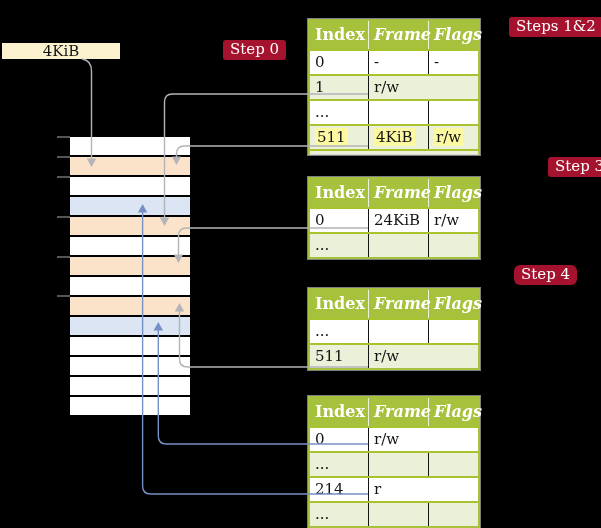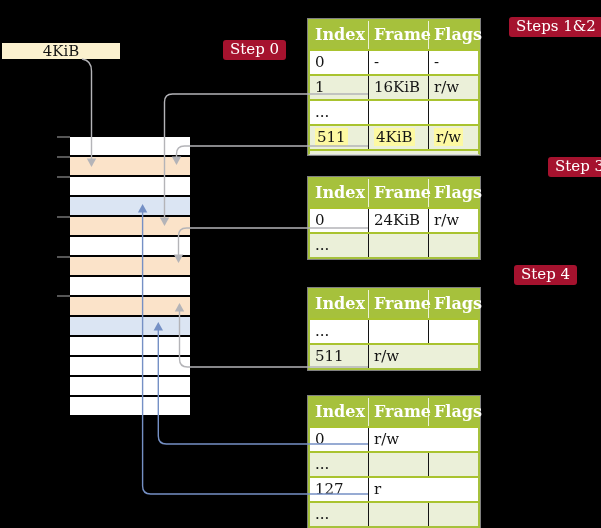--- a/index.html
+++ b/index.html
@@ -7,34 +7,34 @@
           font-family:"DejaVu Serif","Liberation Serif",serif;}
   
   .label-box{position:absolute;left:2px;top:43px;width:118px;height:16px;
              background:#fbf1cf;color:#141414;font-size:15px;line-height:16px;text-align:center;}
   
   .badge{position:absolute;background:#a5122e;color:#fff;font-size:15px;line-height:17px;
          padding:1px 7px 2px;border-radius:3px;white-space:nowrap;}
   .badge-step0 {left:191px;top:40px;margin-left:32px;}
   .badge-steps12{left:509px;top:17px;}
   .badge-step3 {left:520px;top:157px;margin-left:28px;}
-  .badge-step4 {left:514px;top:265px;}
+  .badge-step4 {left:514px;top:265px;border-radius:6px;}
   
   #memory{position:absolute;left:70px;top:137px;width:120px;z-index:1;}
   .m-row{height:18px;border-bottom:2px solid #000;}
   
   .pt-table{position:absolute;left:308px;width:168px;z-index:2;background:#a6c13c;
             border:2px solid #a6c13c;box-shadow:0 0 0 1px rgba(255,255,255,.5);}
   #table-0{top:19px;border-bottom:1px solid #d8d8d8;}
   #table-1{top:177px;}
   #table-2{top:288px;}
   #table-3{top:396px;}
   .pt-header{display:flex;background:#a6c13c;color:#fff;font-weight:bold;font-size:16px;height:28px;line-height:28px;}
   .pt-header .cell{padding-left:5px;box-sizing:border-box;}
-  .pt-header .c1,.pt-header .c2{border-left:1px solid rgba(255,255,255,.8);}
+  .pt-header .c1,.pt-header .c2{border-left:1px solid rgba(255,255,255,.8);font-style:italic;}
   .t-row{display:flex;height:23px;border-top:2px solid #a9c32f;background:#fff;
          font-size:15px;line-height:22px;color:#141414;}
   .t-row.shaded{background:#ebf0d9;}
   .t-row .cell{padding-left:5px;box-sizing:border-box;overflow:hidden;white-space:nowrap;}
   .t-row .c1,.t-row .c2{border-left:1.5px solid #141414;}
   .c0{width:58px;} .c1{width:60px;} .c2{width:50px;}
   .hl{background:#fdf9a2;padding:0 2px;}
   .clip-strip{height:3px;background:#ebf0d9;border-top:2px solid #a9c32f;}
   
   #connector-layer{position:absolute;left:0;top:0;z-index:5;pointer-events:none;}
@@ -74,21 +74,20 @@
         <div class="cell c1">Frame</div>
         <div class="cell c2">Flags</div>
       </div>
       <div class="t-row">
         <div class="cell c0">0</div>
         <div class="cell c1">-</div>
         <div class="cell c2">-</div>
       </div>
       <div class="t-row shaded">
         <div class="cell c0">1</div>
-        <div class="cell c1">16KiB</div>
         <div class="cell c2">r/w</div>
       </div>
       <div class="t-row">
         <div class="cell c0">...</div>
         <div class="cell c1"></div>
         <div class="cell c2"></div>
       </div>
       <div class="t-row shaded">
         <div class="cell c0"><span class="hl">511</span></div>
         <div class="cell c1"><span class="hl">4KiB</span></div>
@@ -138,21 +137,21 @@
       <div class="t-row">
         <div class="cell c0">0</div>
         <div class="cell c2">r/w</div>
       </div>
       <div class="t-row shaded">
         <div class="cell c0">...</div>
         <div class="cell c1"></div>
         <div class="cell c2"></div>
       </div>
       <div class="t-row">
-        <div class="cell c0">127</div>
+        <div class="cell c0">214</div>
         <div class="cell c2">r</div>
       </div>
       <div class="t-row shaded">
         <div class="cell c0">...</div>
         <div class="cell c1"></div>
         <div class="cell c2"></div>
       </div>
     </div>
 
   <svg id="connector-layer" width="601" height="528">

